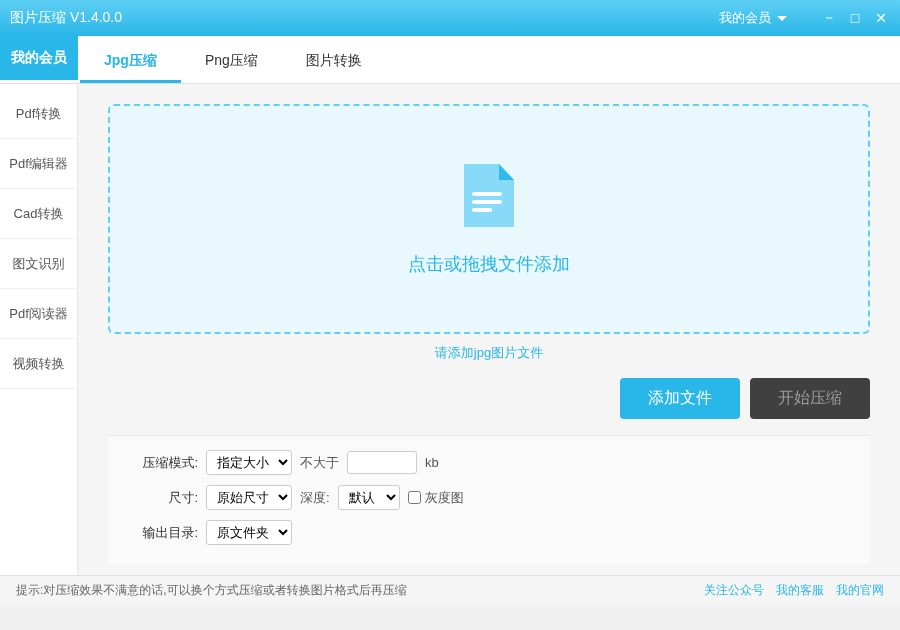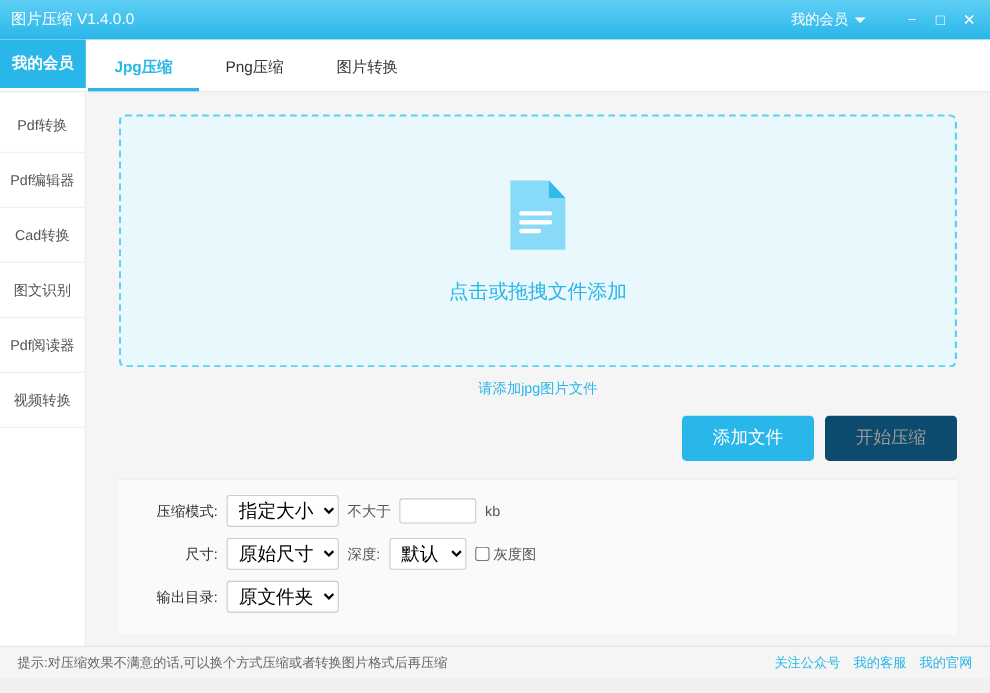--- a/index.html
+++ b/index.html
@@ -161,21 +161,21 @@
       background: #29b6e8;
       color: white;
       border: none;
       padding: 10px 28px;
       font-size: 16px;
       border-radius: 4px;
       cursor: pointer;
       font-family: inherit;
     }
     .btn-start {
-      background: #0c4a6e;
+      background: #404040;
       color: #999;
       border: none;
       padding: 10px 28px;
       font-size: 16px;
       border-radius: 4px;
       cursor: not-allowed;
       font-family: inherit;
     }
 
     
@@ -193,21 +193,21 @@
       gap: 8px;
     }
     .setting-label {
       text-align: right;
       min-width: 70px;
     }
     select.setting-select {
       border: 1px solid #ccc;
       background: white;
       padding: 3px 6px;
-      font-size: 17px;
+      font-size: 13px;
       font-family: inherit;
       border-radius: 3px;
       cursor: pointer;
     }
     input.setting-input {
       width: 70px;
       border: 1px solid #ccc;
       padding: 3px 6px;
       font-size: 13px;
       font-family: inherit;

